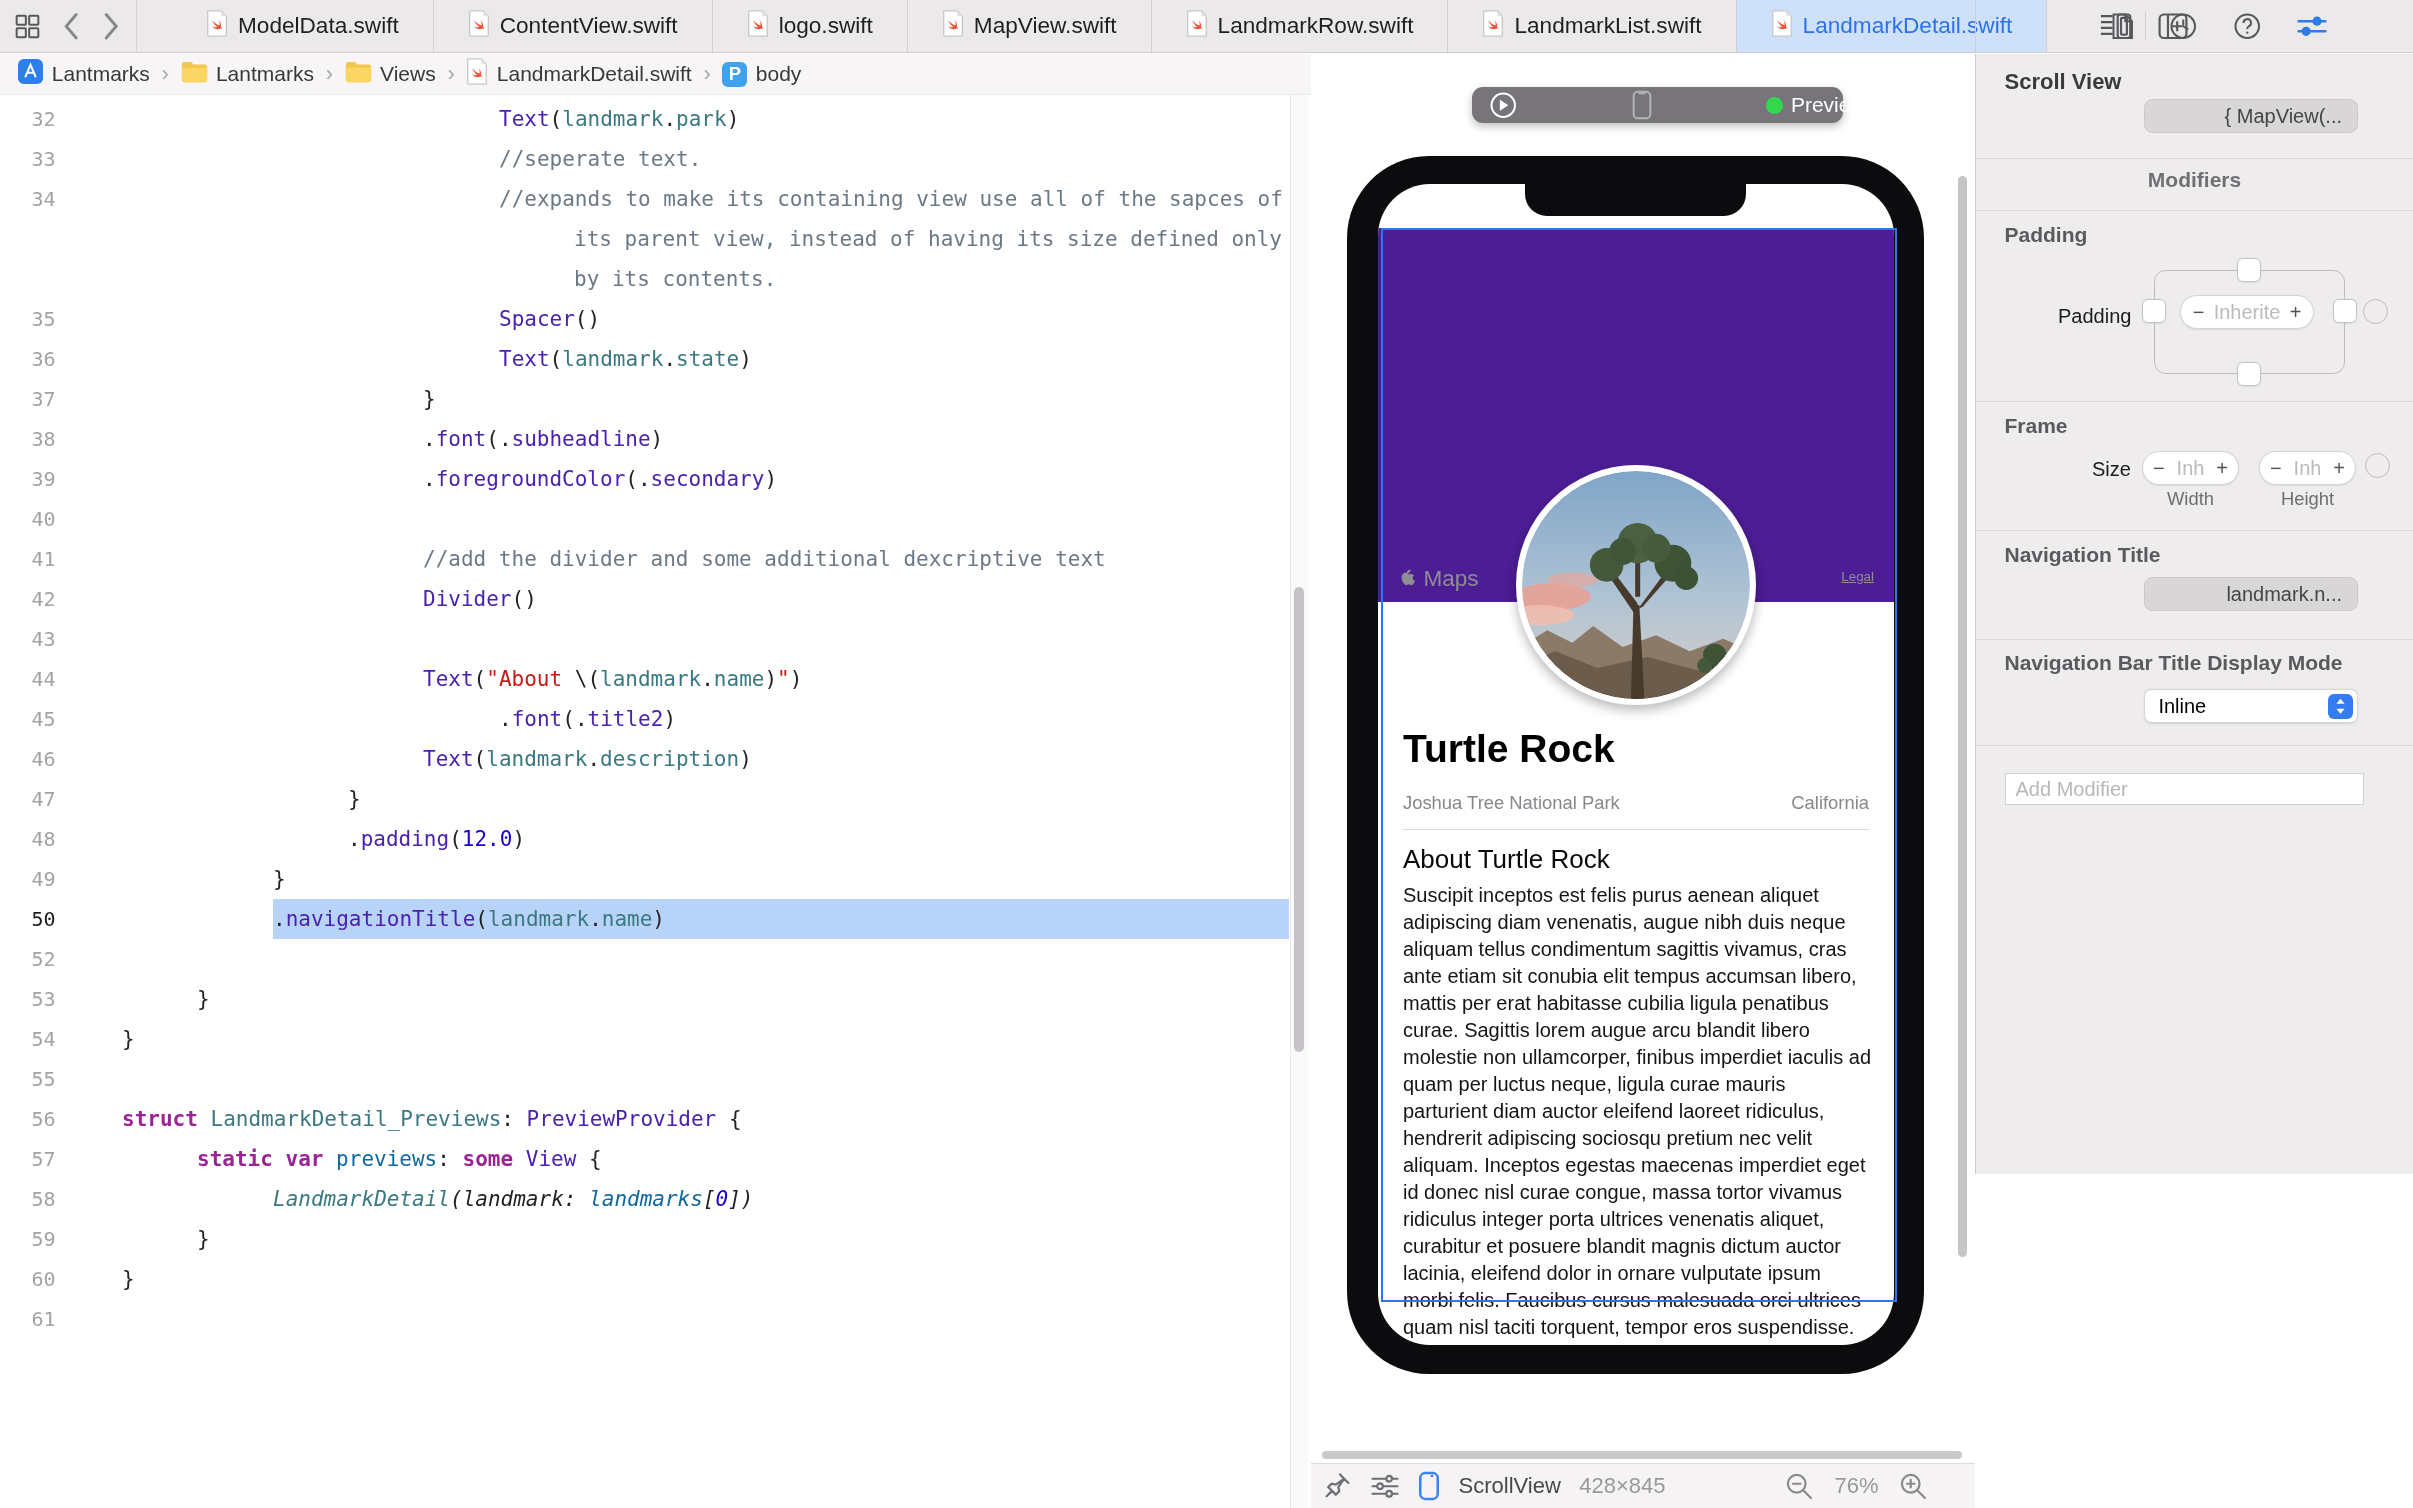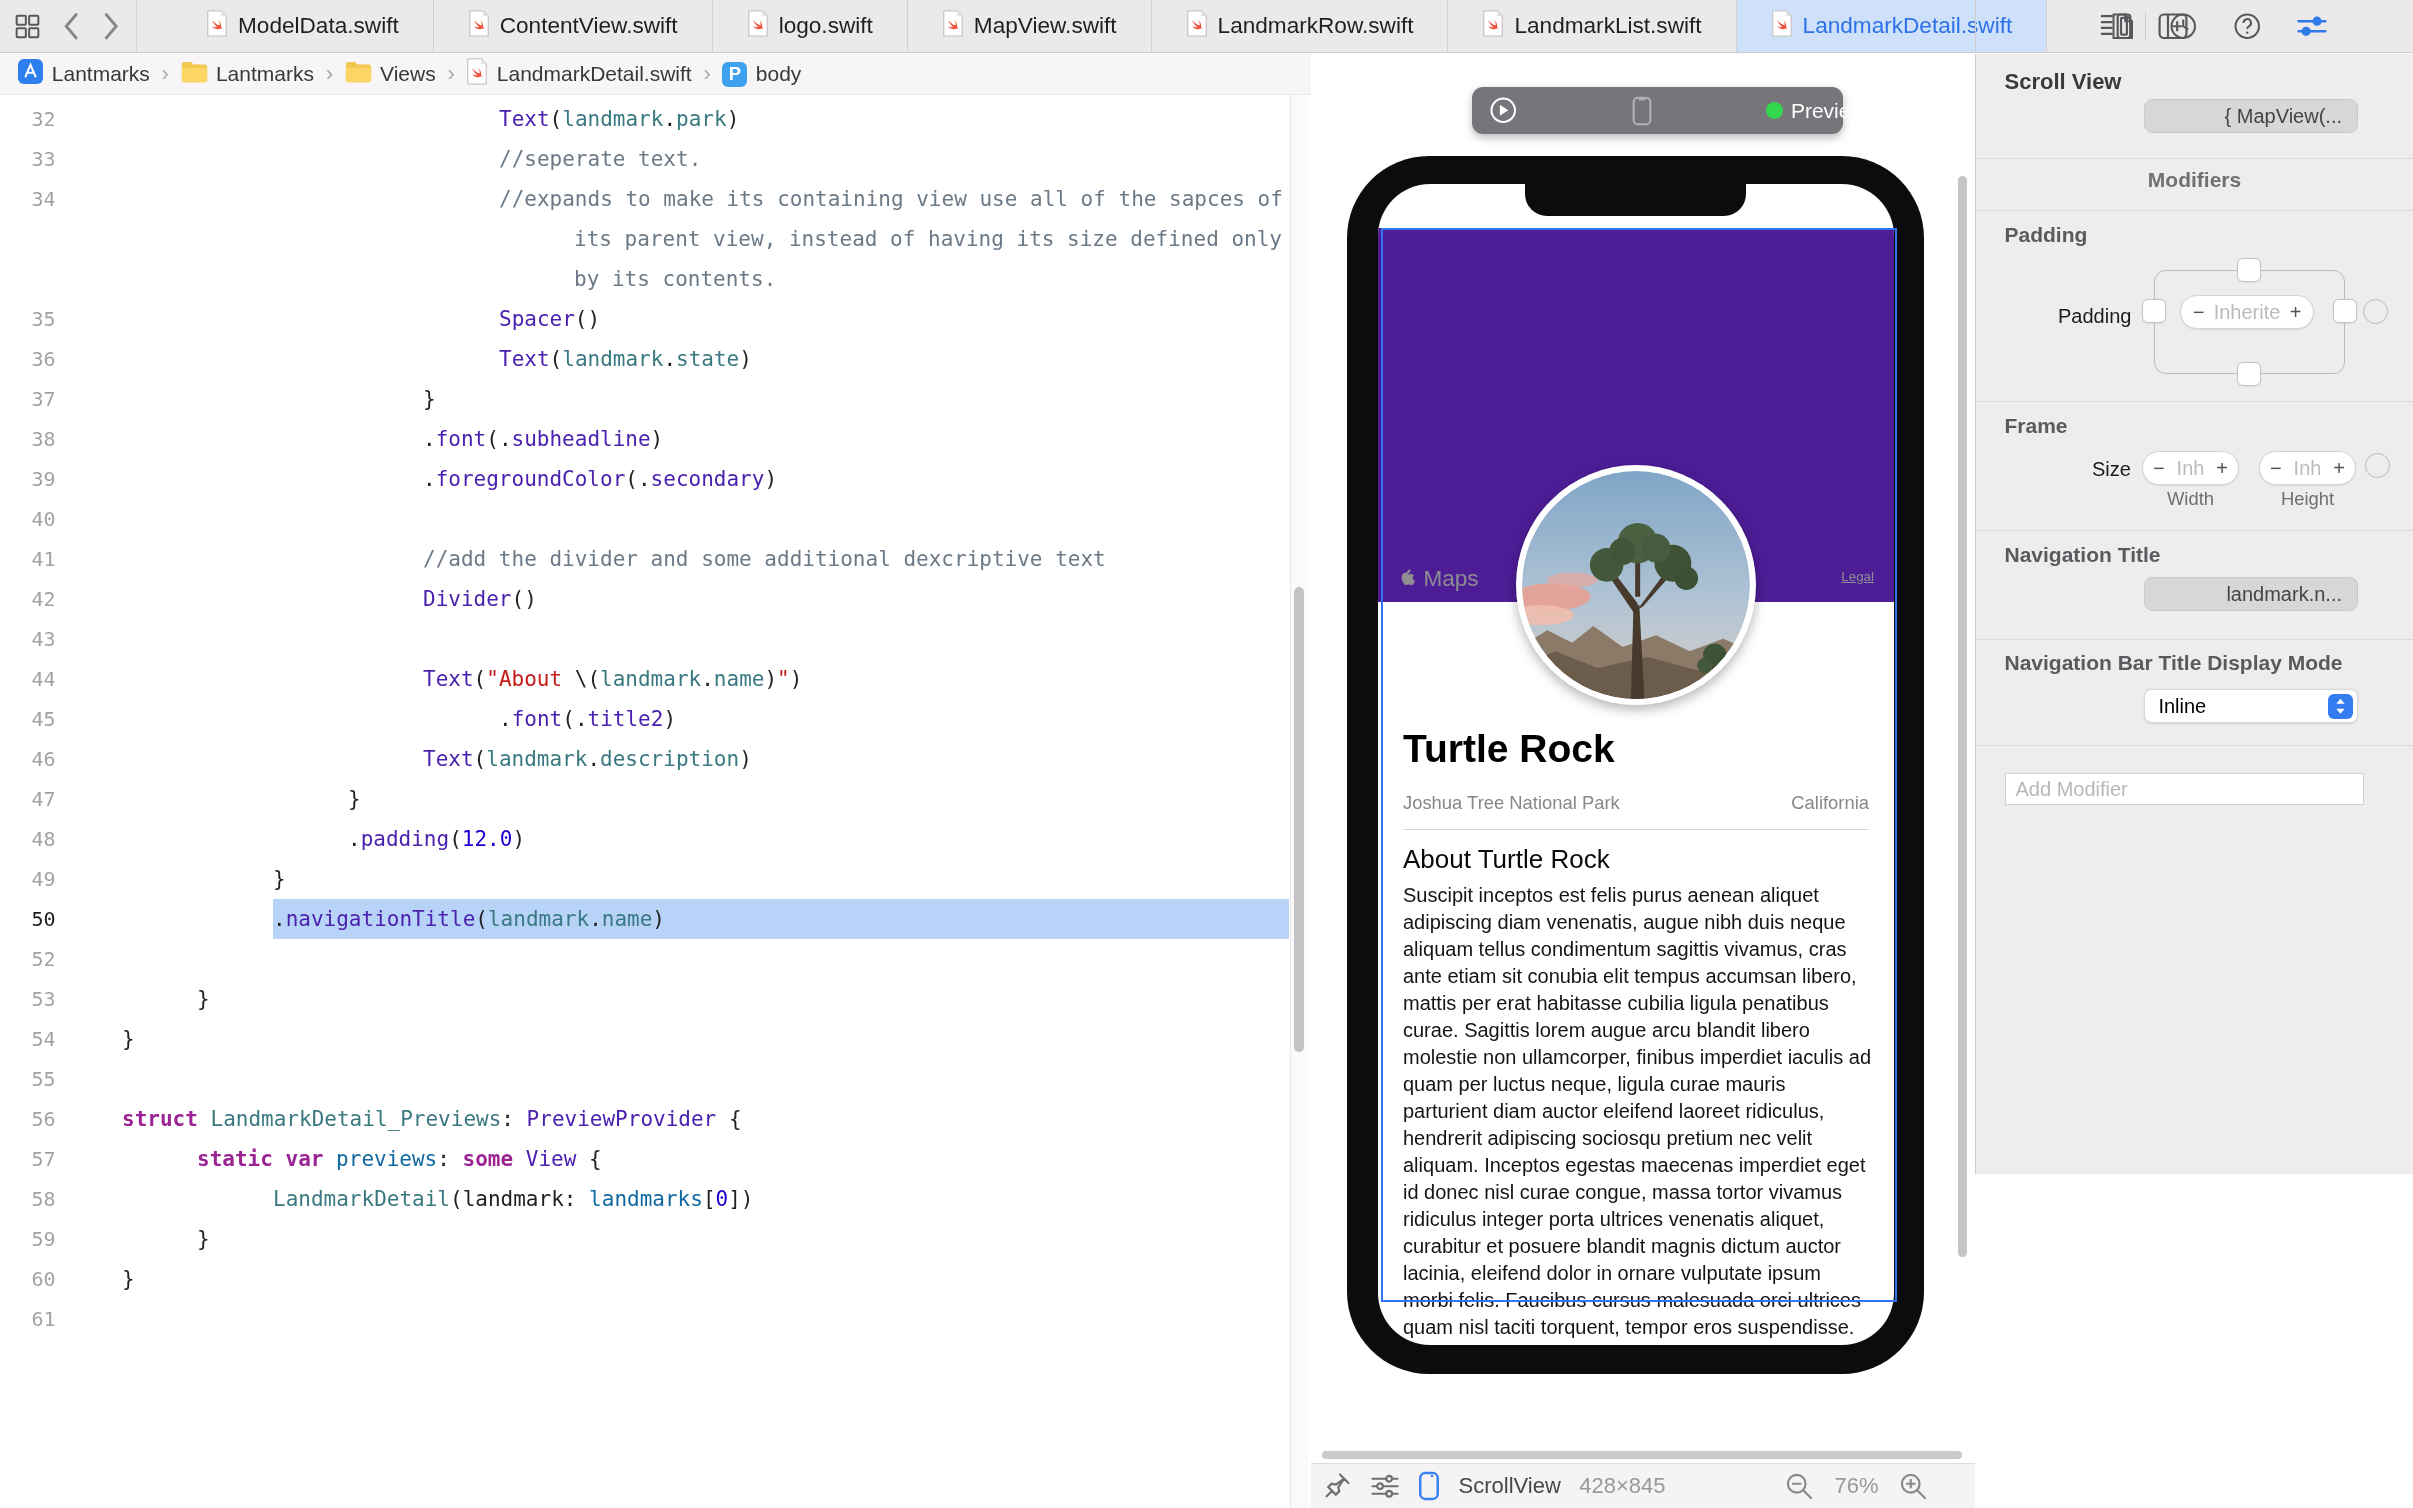--- a/index.html
+++ b/index.html
@@ -42,21 +42,21 @@
   .s { color:#C41A16; }
   .num { color:#1C00CF; }
   .p { color:#222; }
   .com { color:#6C7986; }
   #ed-sb-track { left:1290px; top:95px; width:18.4px; height:1414px; background:#FBFAFB; border-left:0.8px solid #E8E6E7; }
   #ed-sb-thumb { left:1294px; top:587px; width:10px; height:465px; background:#C4C2C4; border-radius:5px; }
   #pane-div-1 { left:1311px; top:54px; width:0.8px; height:1455px; background:#D1CDCF; }
 
   
   #canvas { left:1311px; top:54px; width:664px; height:1410px; background:#fff; }
-  #cv-toolbar { left:1472px; top:87px; width:371px; height:47px; background:#77757A; border-radius:11px; box-shadow:0 3.4px 8.4px rgba(0,0,0,.25); display:flex; align-items:center; color:#fff;gap:40px; }
+  #cv-toolbar { left:1472px; top:87px; width:371px; height:36px; background:#77757A; border-radius:11px; box-shadow:0 3.4px 8.4px rgba(0,0,0,.25); display:flex; align-items:center; color:#fff;gap:40px; }
   .pt-item { display:flex; align-items:center; justify-content:center; gap:8.4px; padding:0 17px; height:100%; }
   .pt-div { width:0.8px; height:25px; background:rgba(255,255,255,.25); }
   .green-dot { width:17px; height:17px; border-radius:50%; background:#32D74B; }
   #pt-label { font-size:21px; }
 
   
   #phone { left:1347px; top:156px; width:577px; height:1218px; background:#0C0C0E; border-radius:82px; }
   #screen { left:1378px; top:184px; width:516px; height:1161px; background:#fff; border-radius:52px; overflow:hidden; }
   #notch { left:1525px; top:184px; width:221px; height:32px; background:#0C0C0E; border-radius:0 0 22px 22px; }
   #mapzone { position:absolute; left:0; top:44px; width:516px; height:374px; background:#4c1d95; }
@@ -290,21 +290,21 @@
       <div class="row"><span class="ln">47</span><div class="cl" style="margin-left: 264px;"><span><span class="p">}</span></span></div></div>
       <div class="row"><span class="ln">48</span><div class="cl" style="margin-left: 264px;"><span><span class="p">.</span><span class="m">padding</span><span class="p">(</span><span class="num">12.0</span><span class="p">)</span></span></div></div>
       <div class="row"><span class="ln">49</span><div class="cl" style="margin-left: 189px;"><span><span class="p">}</span></span></div></div>
       <div class="row"><span class="ln dk">50</span><div class="cl grow selfull" style="margin-left: 189px;"><span><span class="p">.</span><span class="m">navigationTitle</span><span class="p">(</span><span class="v">landmark</span><span class="p">.</span><span class="v">name</span><span class="p">)</span></span></div></div>
       <div class="row"><span class="ln">52</span><div class="cl" style="margin-left: 38px;"><span></span></div></div>
       <div class="row"><span class="ln">53</span><div class="cl" style="margin-left: 113px;"><span><span class="p">}</span></span></div></div>
       <div class="row"><span class="ln">54</span><div class="cl" style="margin-left: 38px;"><span><span class="p">}</span></span></div></div>
       <div class="row"><span class="ln">55</span><div class="cl" style="margin-left: 38px;"><span></span></div></div>
       <div class="row"><span class="ln">56</span><div class="cl" style="margin-left: 38px;"><span><span class="k">struct </span><span class="v">LandmarkDetail_Previews</span><span class="p">: </span><span class="t">PreviewProvider</span><span class="p"> {</span></span></div></div>
       <div class="row"><span class="ln">57</span><div class="cl" style="margin-left: 113px;"><span><span class="k">static </span><span class="k">var </span><span class="b">previews</span><span class="p">: </span><span class="k">some </span><span class="t">View</span><span class="p"> {</span></span></div></div>
-      <div class="row"><span class="ln">58</span><div class="cl" style="margin-left: 189px;"><span><span class="v">LandmarkDetail</span><span class="p">(landmark: </span><span class="b">landmarks</span><span class="p">[</span><span class="num">0</span><span class="p">])</span></span></div></div>
+      <div class="row"><span class="ln">58</span><div class="cl" style="margin-left: 189px; font-style: italic;"><span><span class="v">LandmarkDetail</span><span class="p">(landmark: </span><span class="b">landmarks</span><span class="p">[</span><span class="num">0</span><span class="p">])</span></span></div></div>
       <div class="row"><span class="ln">59</span><div class="cl" style="margin-left: 113px;"><span><span class="p">}</span></span></div></div>
       <div class="row"><span class="ln">60</span><div class="cl" style="margin-left: 38px;"><span><span class="p">}</span></span></div></div>
       <div class="row"><span class="ln">61</span><div class="cl" style="margin-left: 38px;"><span></span></div></div>
     </div>
 </div>
 <div class="abs" id="ed-sb-track"></div>
 <div class="abs" id="ed-sb-thumb"></div>
 <div class="abs" id="pane-div-1"></div>
 
 <div class="abs" id="canvas"></div>

